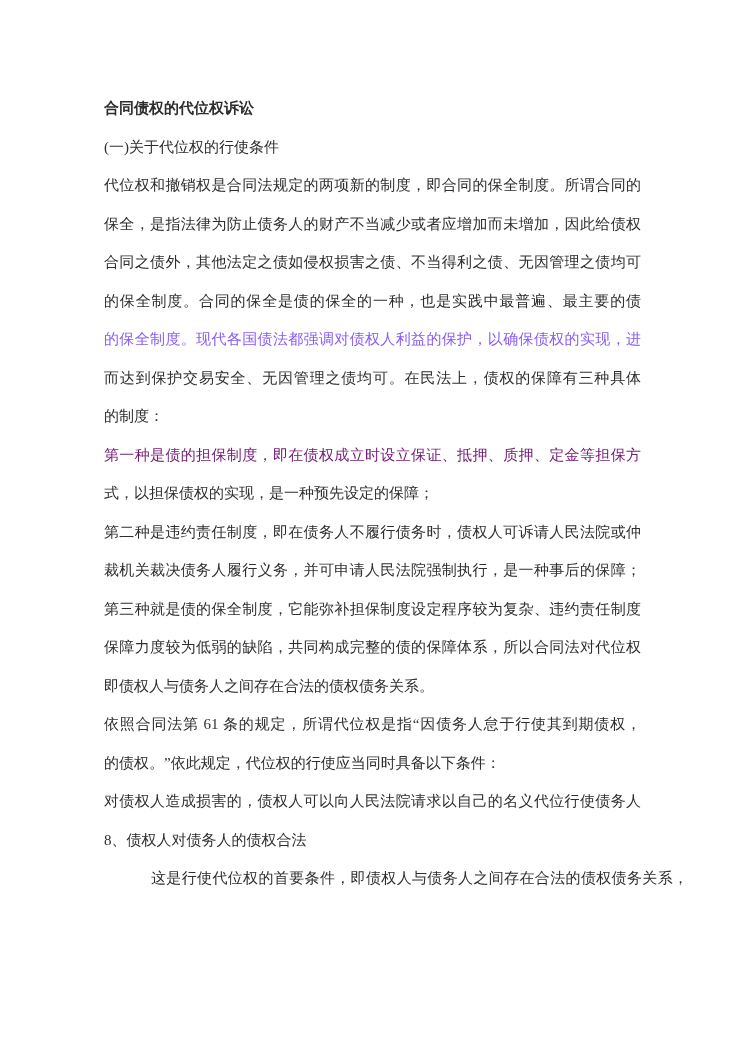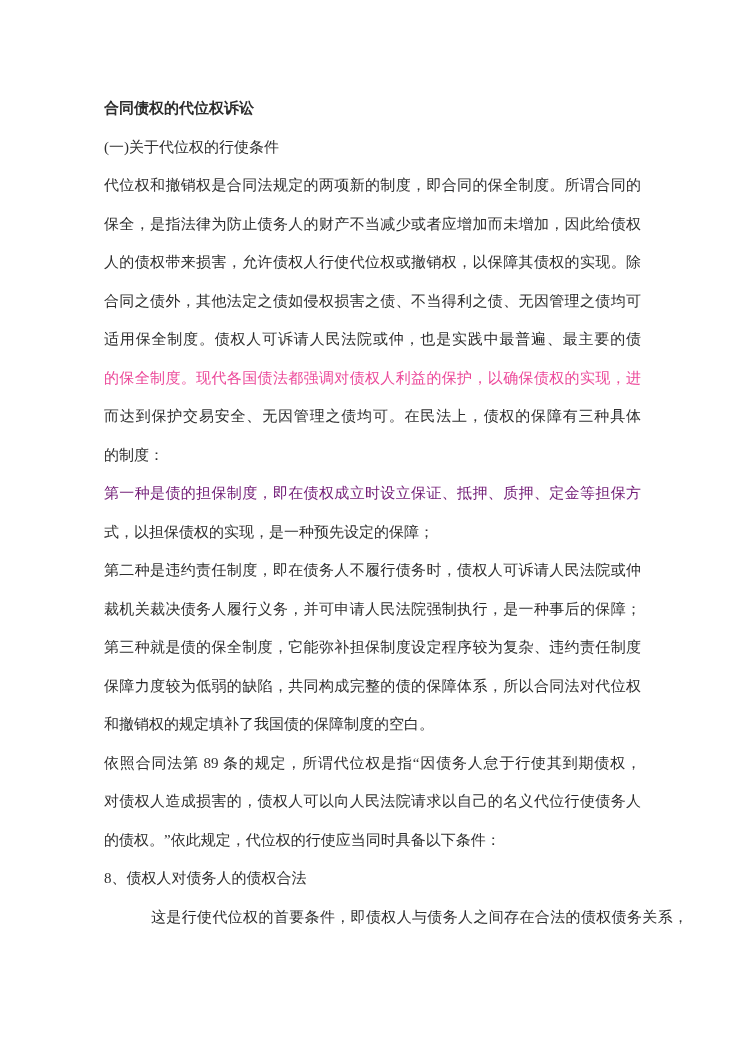--- a/index.html
+++ b/index.html
@@ -46,32 +46,31 @@
 </style>
 </head>
 <body>
 
 <div class="page" style="background: rgb(255, 255, 255); color: rgb(46, 46, 46);">
   <div class="content">
       <div class="line title" style="color: rgb(46, 46, 46);">合同债权的代位权诉讼</div>
       <div class="line body" style="color: rgb(46, 46, 46);">(一)关于代位权的行使条件</div>
       <div class="line body just" style="color: rgb(46, 46, 46);">代位权和撤销权是合同法规定的两项新的制度，即合同的保全制度。所谓合同的</div>
       <div class="line body just" style="color: rgb(46, 46, 46);">保全，是指法律为防止债务人的财产不当减少或者应增加而未增加，因此给债权</div>
-      <div class="line body just" style="color: rgb(46, 46, 46);">人的债权带来损害，允许债权人行使代位权或撤销权，以保障其债权的实现。除</div>
       <div class="line body just" style="color: rgb(46, 46, 46);">合同之债外，其他法定之债如侵权损害之债、不当得利之债、无因管理之债均可</div>
-      <div class="line body just" style="color: rgb(46, 46, 46);">适用保全制度。债权人可诉请人民法院或仲，也是实践中最普遍、最主要的债</div>
-      <div class="line body just" style="color: #ec4899;">的保全制度。现代各国债法都强调对债权人利益的保护，以确保债权的实现，进</div>
+      <div class="line body just" style="color: rgb(46, 46, 46);">的保全制度。合同的保全是债的保全的一种，也是实践中最普遍、最主要的债</div>
+      <div class="line body just" style="color: #8b5cf6;">的保全制度。现代各国债法都强调对债权人利益的保护，以确保债权的实现，进</div>
       <div class="line body just" style="color: rgb(46, 46, 46);">而达到保护交易安全、无因管理之债均可。在民法上，债权的保障有三种具体</div>
       <div class="line body" style="color: rgb(46, 46, 46);">的制度：</div>
       <div class="line body just" style="color: #701a75;">第一种是债的担保制度，即在债权成立时设立保证、抵押、质押、定金等担保方</div>
       <div class="line body" style="color: rgb(46, 46, 46);">式，以担保债权的实现，是一种预先设定的保障；</div>
       <div class="line body just" style="color: rgb(46, 46, 46);">第二种是违约责任制度，即在债务人不履行债务时，债权人可诉请人民法院或仲</div>
       <div class="line body just" style="color: rgb(46, 46, 46);">裁机关裁决债务人履行义务，并可申请人民法院强制执行，是一种事后的保障；</div>
       <div class="line body just" style="color: rgb(46, 46, 46);">第三种就是债的保全制度，它能弥补担保制度设定程序较为复杂、违约责任制度</div>
       <div class="line body just" style="color: rgb(46, 46, 46);">保障力度较为低弱的缺陷，共同构成完整的债的保障体系，所以合同法对代位权</div>
-      <div class="line body" style="color: rgb(46, 46, 46);">和撤销权的规定填补了我国债的保障制度的空白。</div>
-      <div class="line body just" style="color: rgb(46, 46, 46);">依照合同法第 89 条的规定，所谓代位权是指“因债务人怠于行使其到期债权，</div>
+      <div class="line body" style="color: rgb(46, 46, 46);">即债权人与债务人之间存在合法的债权债务关系。</div>
+      <div class="line body just" style="color: rgb(46, 46, 46);">依照合同法第 61 条的规定，所谓代位权是指“因债务人怠于行使其到期债权，</div>
+      <div class="line body" style="color: rgb(46, 46, 46);">的债权。”依此规定，代位权的行使应当同时具备以下条件：</div>
       <div class="line body just" style="color: rgb(46, 46, 46);">对债权人造成损害的，债权人可以向人民法院请求以自己的名义代位行使债务人</div>
-      <div class="line body" style="color: rgb(46, 46, 46);">的债权。”依此规定，代位权的行使应当同时具备以下条件：</div>
       <div class="line body" style="color: rgb(46, 46, 46);">8、债权人对债务人的债权合法</div>
       <div class="line body just" style="color: rgb(46, 46, 46); margin-left: 47px;">这是行使代位权的首要条件，即债权人与债务人之间存在合法的债权债务关系，</div>
     </div>
 </div>
 
 </body></html>

